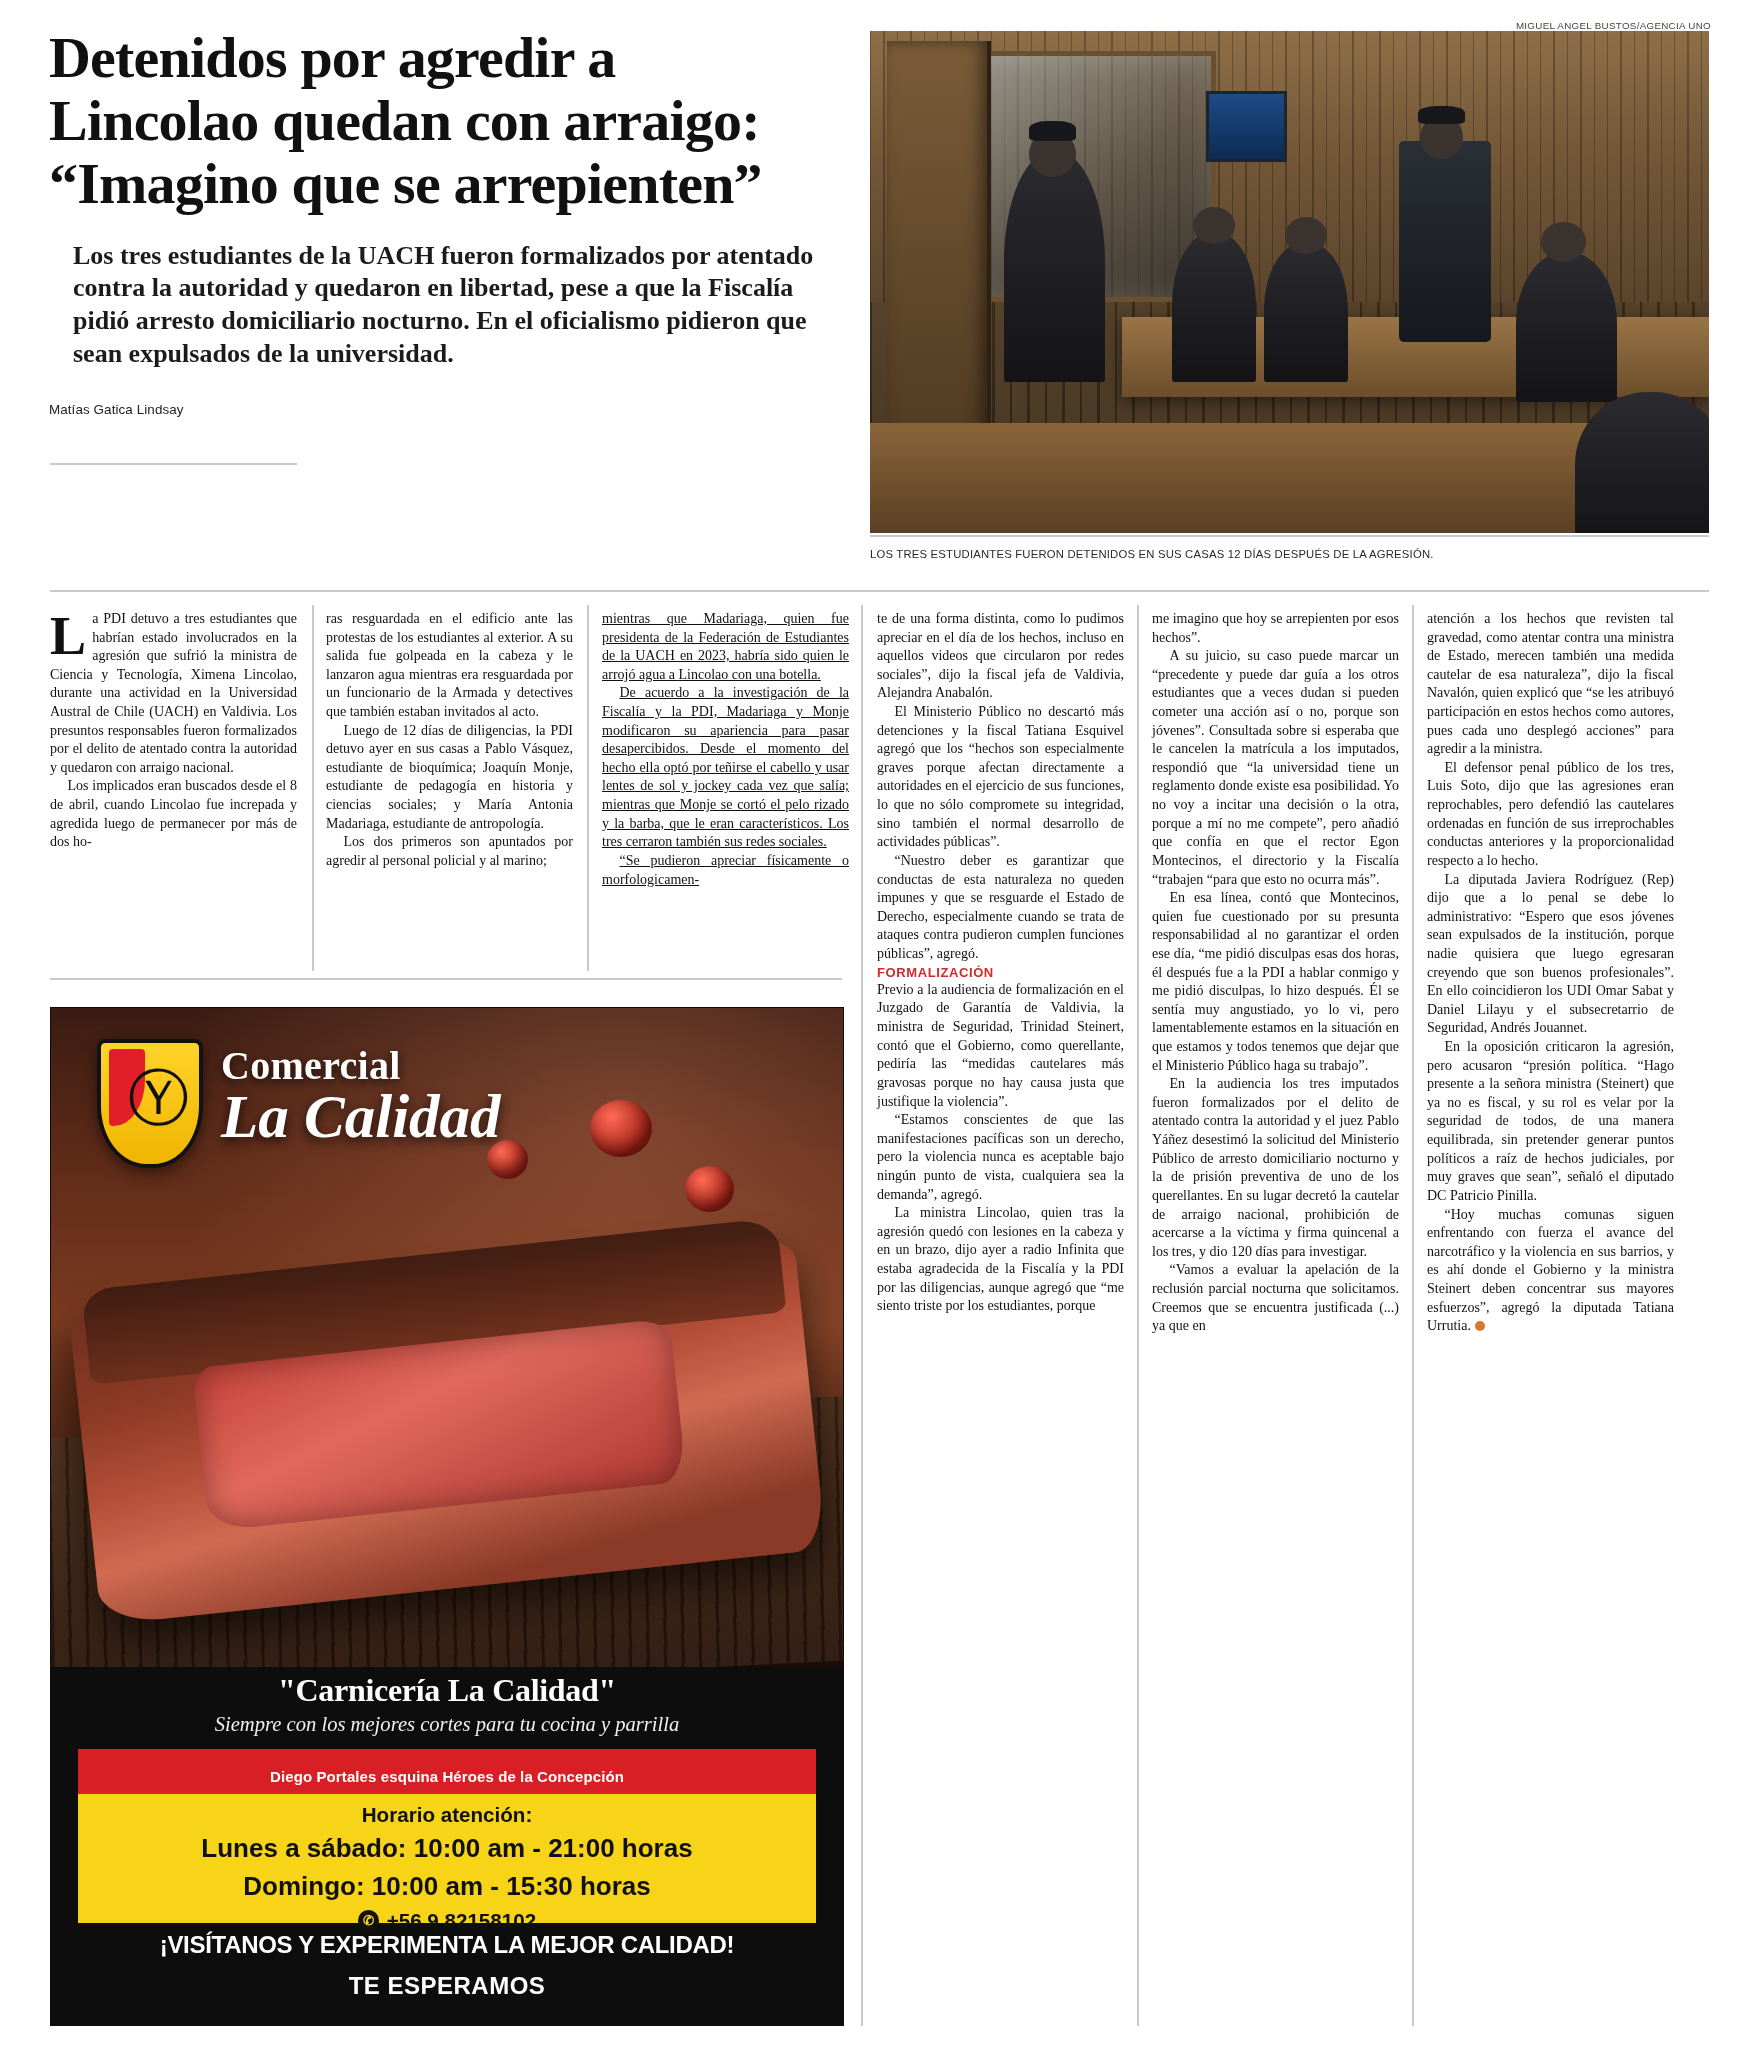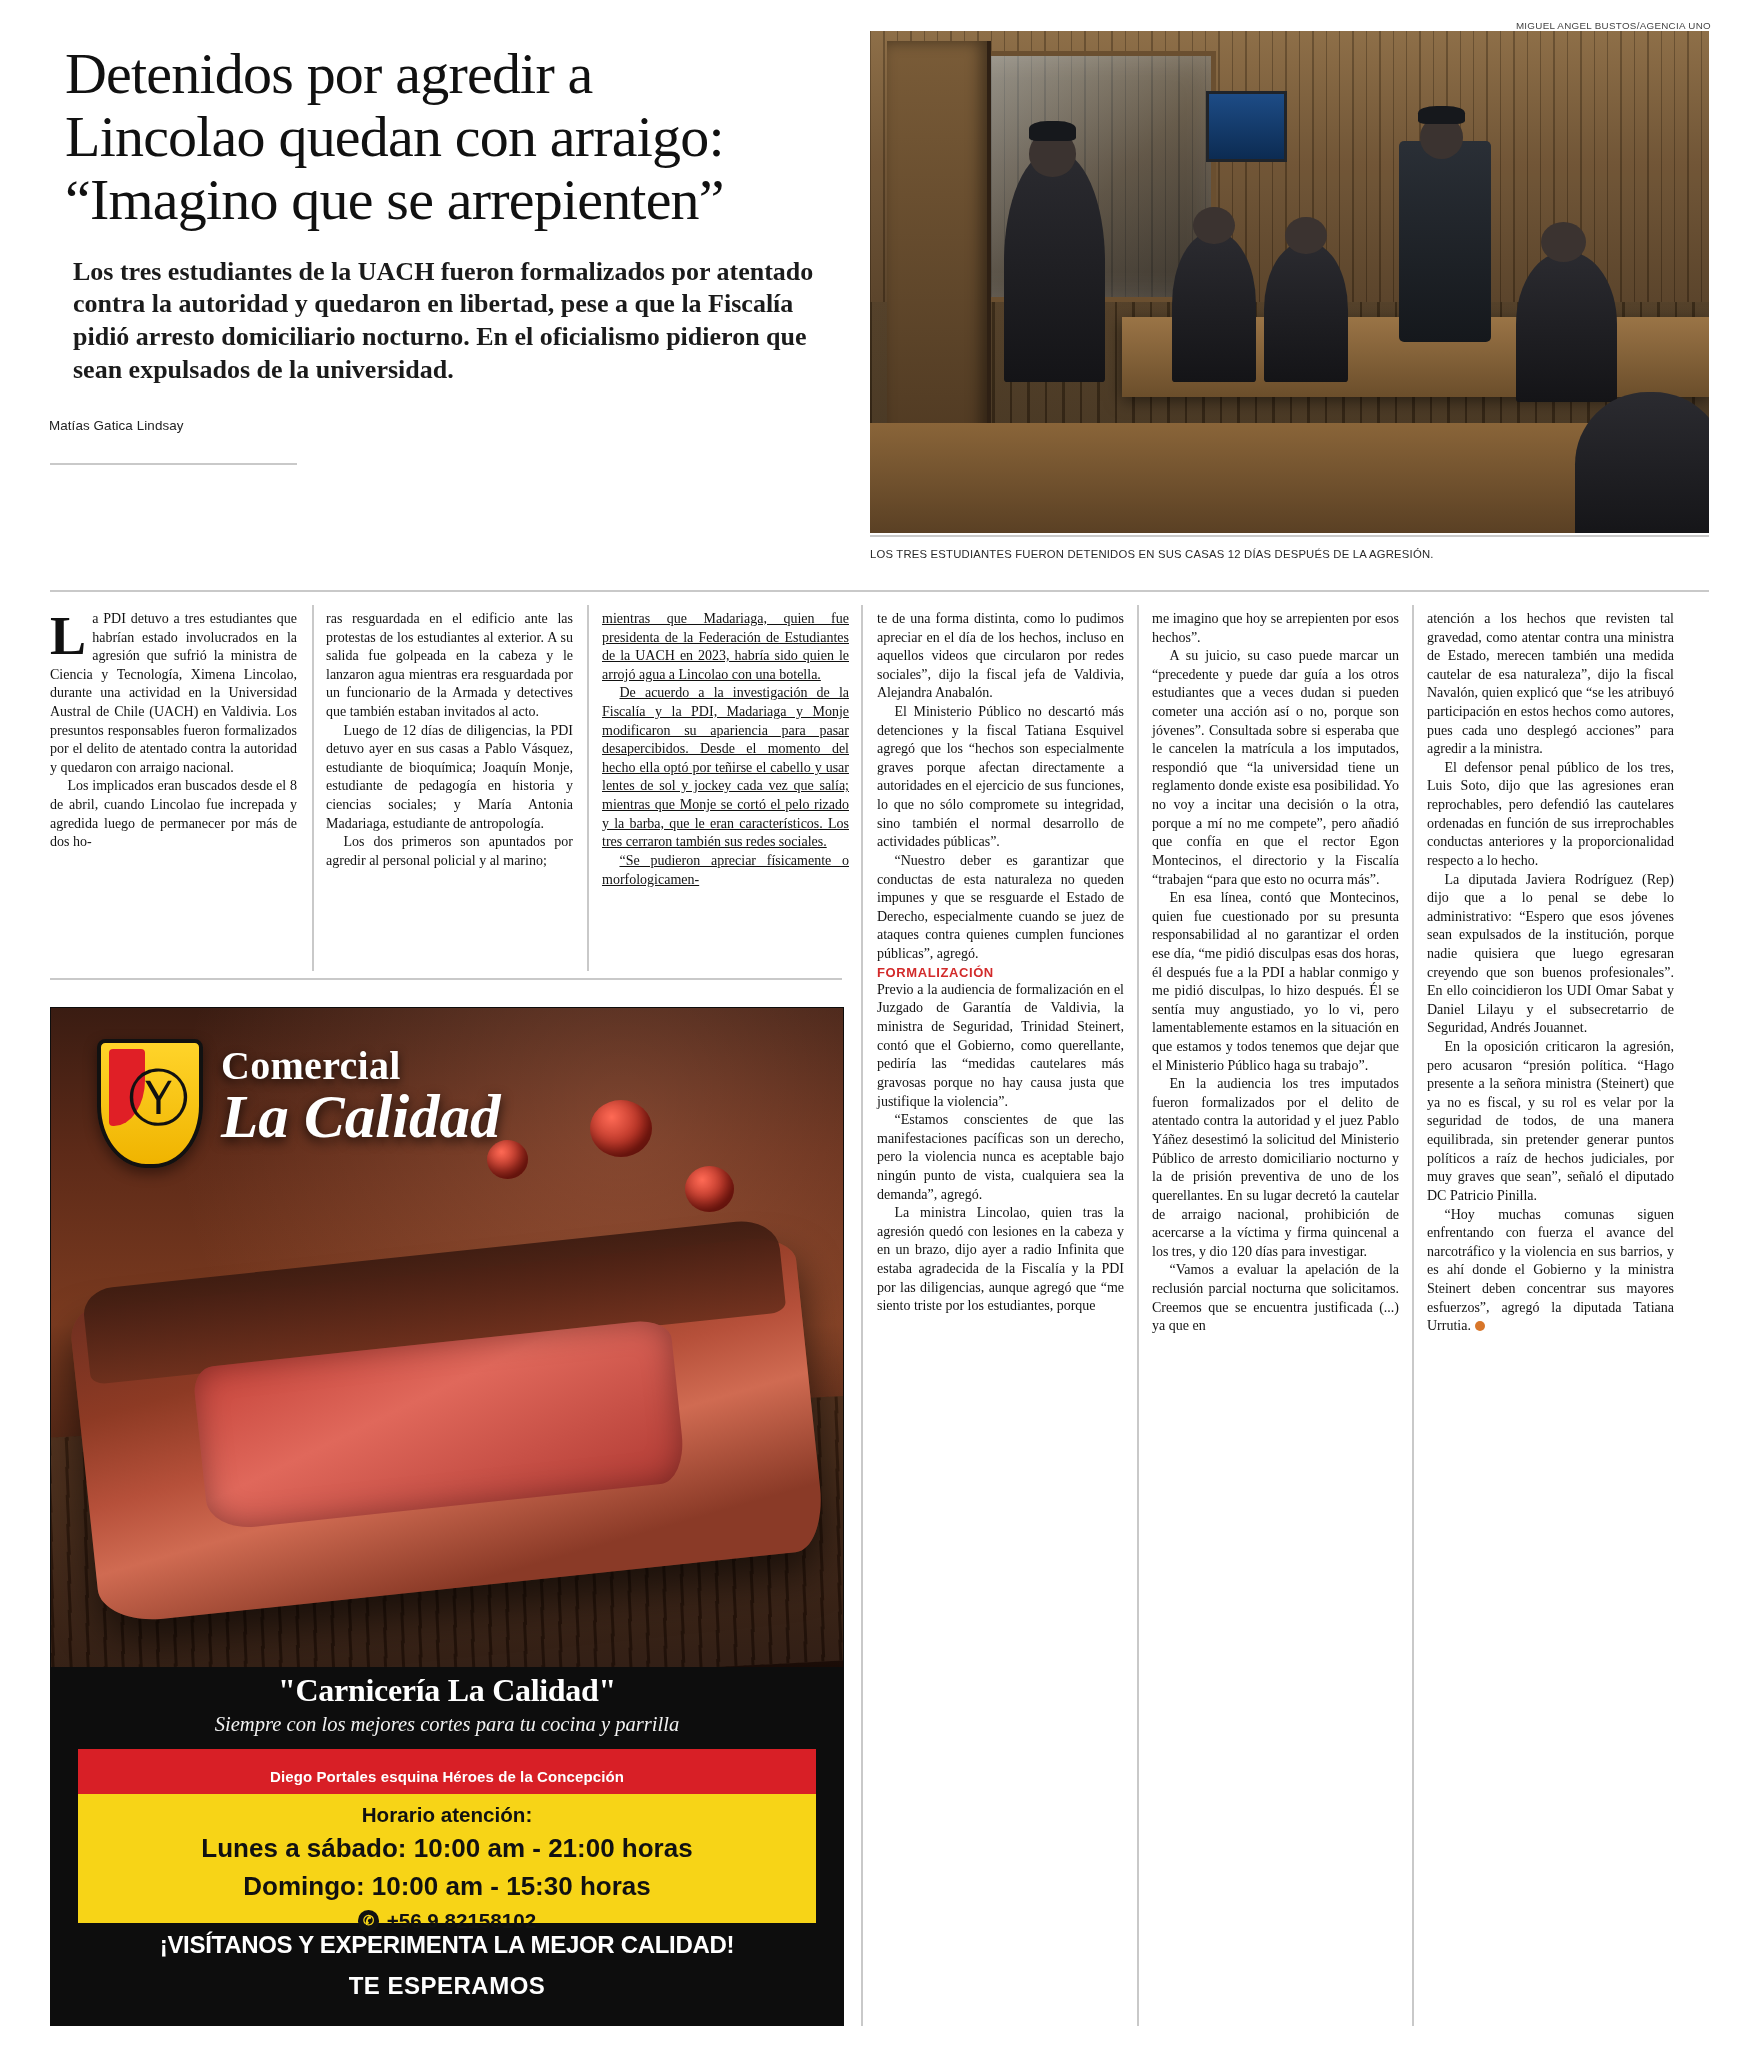--- a/index.html
+++ b/index.html
@@ -21,26 +21,26 @@
   }
   
   .headline-block {
     position: absolute;
     left: 49px;
     top: 26px;
     width: 806px;
   }
   .headline {
     font-family: "Liberation Serif", serif;
-    font-weight: normal;
+    font-weight: bold;
     font-size: 58px;
     line-height: 1.09;
     letter-spacing: -0.8px;
     color: #111;
-    margin: 16px;
+    margin: 0;
   }
   .headline .l2 { display:block; }
   .deck {
     margin-top: 24px;
     font-family: "Liberation Serif", serif;
     font-weight: bold;
     font-size: 26px;
     line-height: 1.26;
     color: #1b1b1b;
     margin-left: 24px;
@@ -439,21 +439,21 @@
 
   <div class="col" style="left:602px; top:610px; width:247px;text-decoration:underline;">
     <p class="first">mientras que Madariaga, quien fue presidenta de la Federación de Estudiantes de la UACH en 2023, habría sido quien le arrojó agua a Lincolao con una botella.</p>
     <p>De acuerdo a la investigación de la Fiscalía y la PDI, Madariaga y Monje modificaron su apariencia para pasar desapercibidos. Desde el momento del hecho ella optó por teñirse el cabello y usar lentes de sol y jockey cada vez que salía; mientras que Monje se cortó el pelo rizado y la barba, que le eran característicos. Los tres cerraron también sus redes sociales.</p>
     <p>“Se pudieron apreciar físicamente o morfologicamen-</p>
   </div>
 
   <div class="col" style="left:877px; top:610px; width:247px;">
     <p class="first">te de una forma distinta, como lo pudimos apreciar en el día de los hechos, incluso en aquellos videos que circularon por redes sociales”, dijo la fiscal jefa de Valdivia, Alejandra Anabalón.</p>
     <p>El Ministerio Público no descartó más detenciones y la fiscal Tatiana Esquivel agregó que los “hechos son especialmente graves porque afectan directamente a autoridades en el ejercicio de sus funciones, lo que no sólo compromete su integridad, sino también el normal desarrollo de actividades públicas”.</p>
-    <p>“Nuestro deber es garantizar que conductas de esta naturaleza no queden impunes y que se resguarde el Estado de Derecho, especialmente cuando se juez de ataques contra quienes cumplen funciones públicas”, agregó.</p>
+    <p>“Nuestro deber es garantizar que conductas de esta naturaleza no queden impunes y que se resguarde el Estado de Derecho, especialmente cuando se trata de ataques contra pudieron cumplen funciones públicas”, agregó.</p>
     <p class="kicker">FORMALIZACIÓN</p>
     <p class="first">Previo a la audiencia de formalización en el Juzgado de Garantía de Valdivia, la ministra de Seguridad, Trinidad Steinert, contó que el Gobierno, como querellante, pediría las “medidas cautelares más gravosas porque no hay causa justa que justifique la violencia”.</p>
     <p>“Estamos conscientes de que las manifestaciones pacíficas son un derecho, pero la violencia nunca es aceptable bajo ningún punto de vista, cualquiera sea la demanda”, agregó.</p>
     <p>La ministra Lincolao, quien tras la agresión quedó con lesiones en la cabeza y en un brazo, dijo ayer a radio Infinita que estaba agradecida de la Fiscalía y la PDI por las diligencias, aunque agregó que “me siento triste por los estudiantes, porque</p>
   </div>
 
   <div class="col" style="left:1152px; top:610px; width:247px;">
     <p class="first">me imagino que hoy se arrepienten por esos hechos”.</p>
     <p>A su juicio, su caso puede marcar un “precedente y puede dar guía a los otros estudiantes que a veces dudan si pueden cometer una acción así o no, porque son jóvenes”. Consultada sobre si esperaba que le cancelen la matrícula a los imputados, respondió que “la universidad tiene un reglamento donde existe esa posibilidad. Yo no voy a incitar una decisión o la otra, porque a mí no me compete”, pero añadió que confía en que el rector Egon Montecinos, el directorio y la Fiscalía “trabajen “para que esto no ocurra más”.</p>
     <p>En esa línea, contó que Montecinos, quien fue cuestionado por su presunta responsabilidad al no garantizar el orden ese día, “me pidió disculpas esas dos horas, él después fue a la PDI a hablar conmigo y me pidió disculpas, lo hizo después. Él se sentía muy angustiado, yo lo vi, pero lamentablemente estamos en la situación en que estamos y todos tenemos que dejar que el Ministerio Público haga su trabajo”.</p>

